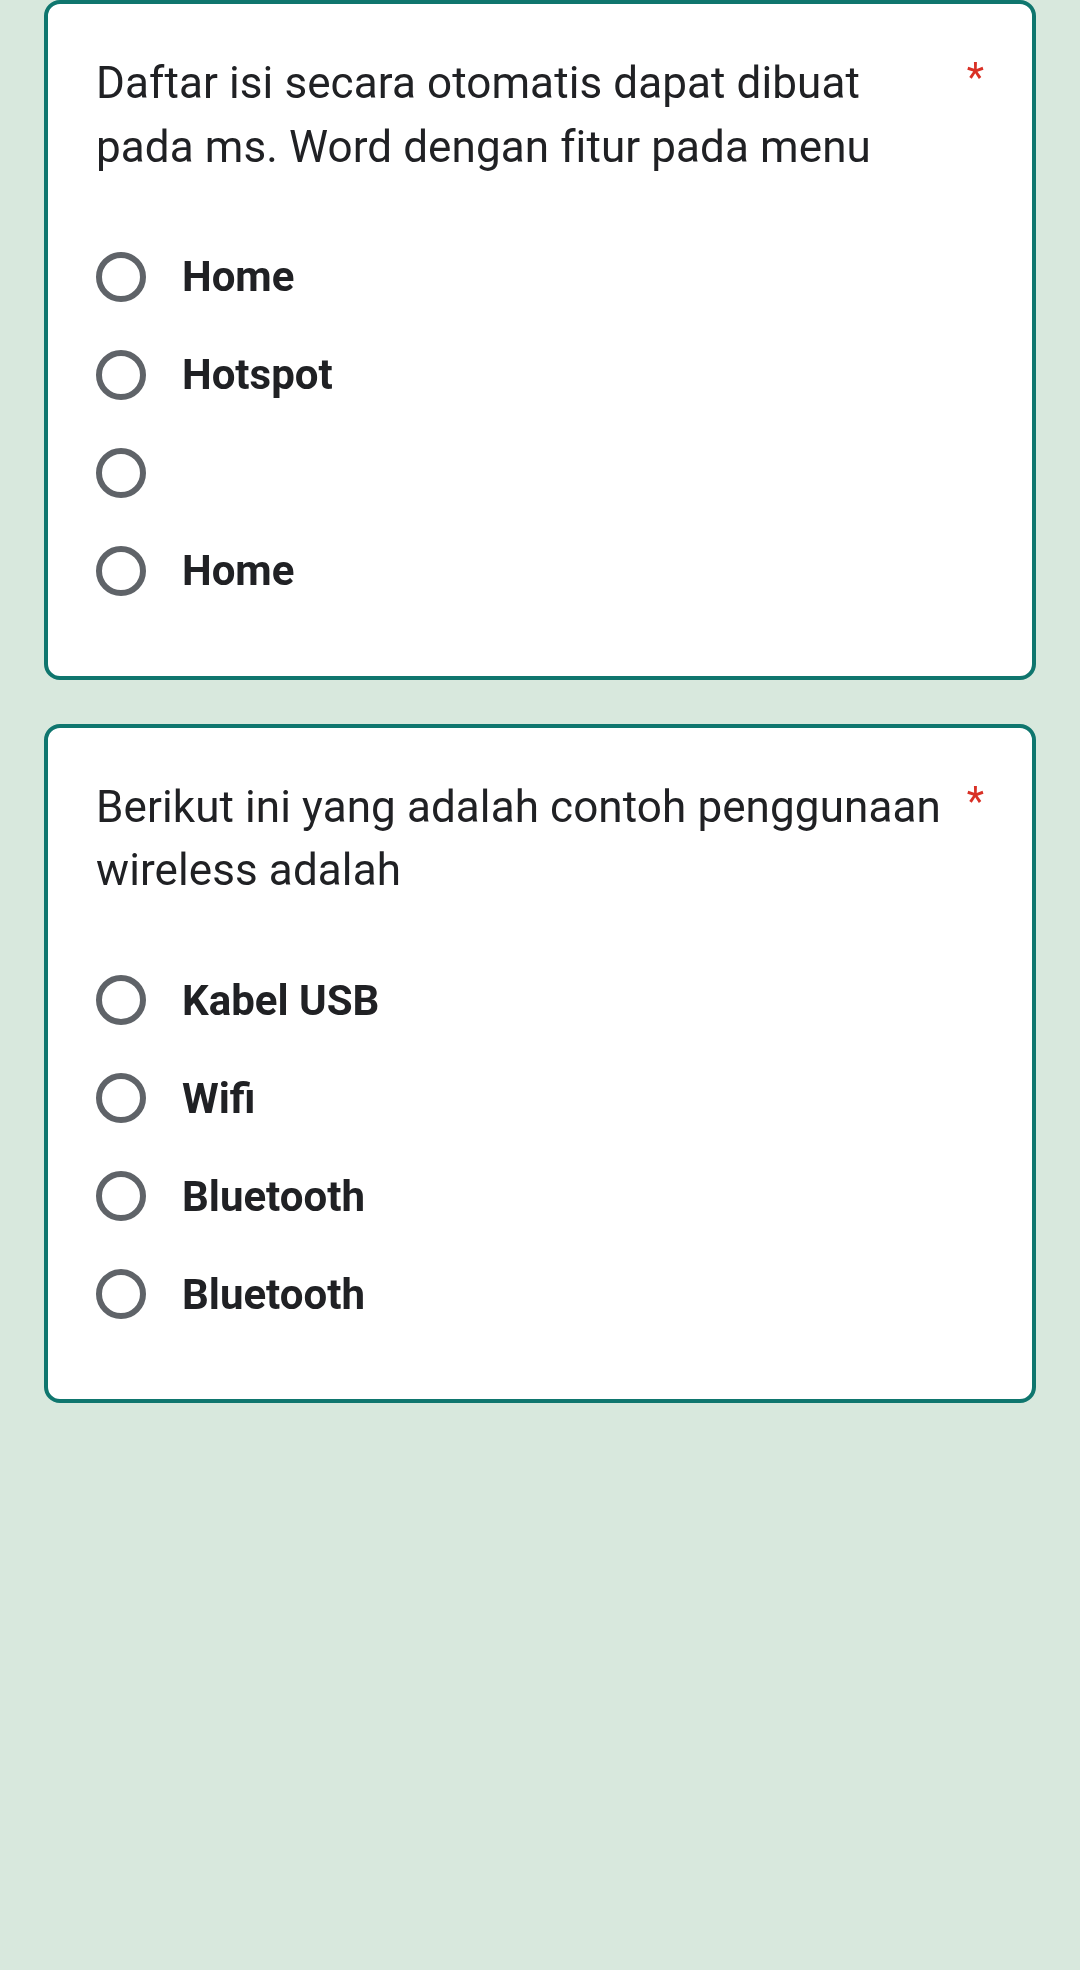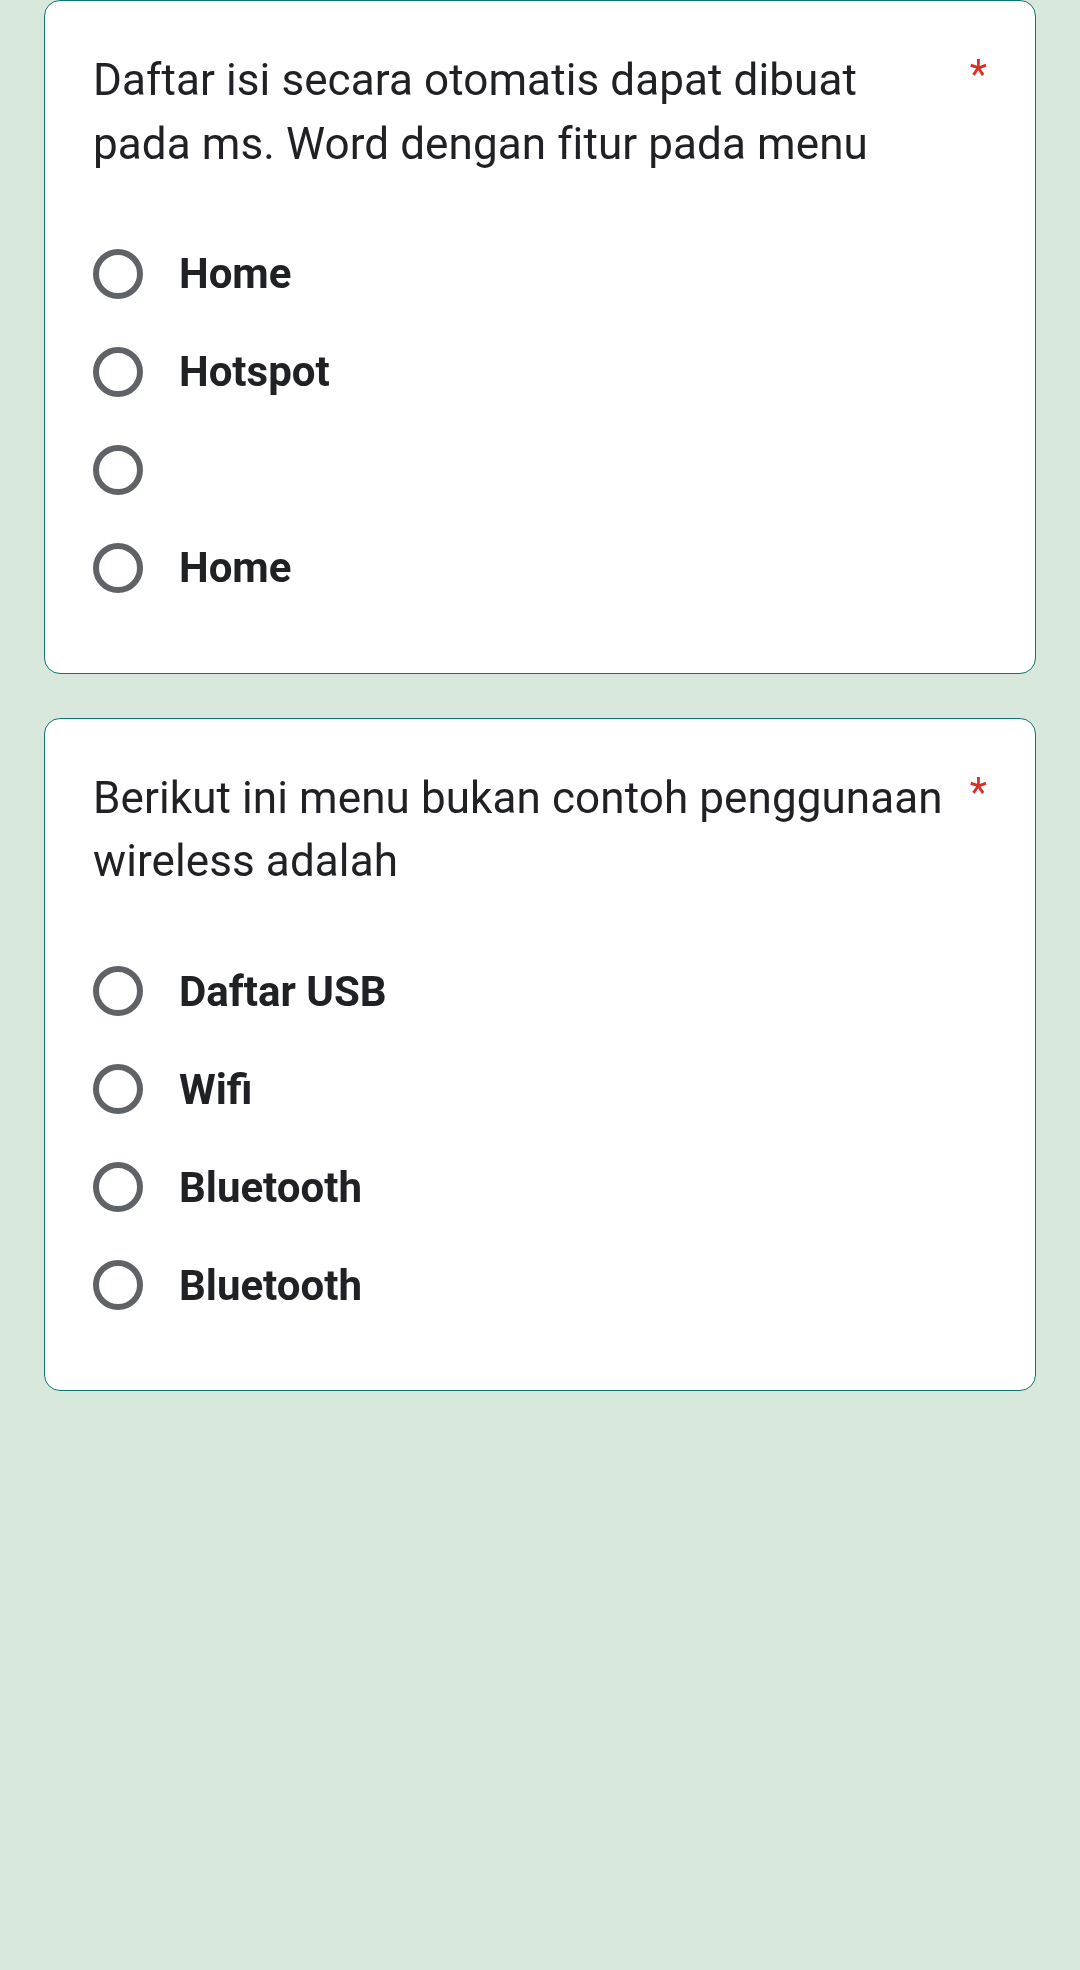--- a/index.html
+++ b/index.html
@@ -10,21 +10,21 @@
     body {
       font-family: 'Roboto', 'Google Sans', Arial, sans-serif;
       background-color: #d8e8dd;
       width: 1080px;
       min-height: 1970px;
       padding: 0 44px;
     }
     .card {
       background-color: #ffffff;
       border-radius: 16px;
-      border: 1px solid #0f766e;
+      border: 4px solid #0f766e;
       padding: 48px 48px 56px 48px;
       margin-bottom: 44px;
     }
     .question-header {
       display: flex;
       align-items: flex-start;
       margin-bottom: 48px;
     }
     .question-text {
       font-size: 44px;
@@ -81,26 +81,26 @@
     <div class="radio-circle"></div>
   </div>
   <div class="option">
     <div class="radio-circle"></div>
     <div class="option-label">Home</div>
   </div>
 </div>
 
 <div class="card">
   <div class="question-header">
-    <div class="question-text">Berikut ini menu bukan contoh penggunaan wireless adalah</div>
+    <div class="question-text">Berikut ini yang adalah contoh penggunaan wireless adalah</div>
     <div class="required-star">*</div>
   </div>
   <div class="option">
     <div class="radio-circle"></div>
-    <div class="option-label">Daftar USB</div>
+    <div class="option-label">Kabel USB</div>
   </div>
   <div class="option">
     <div class="radio-circle"></div>
     <div class="option-label">Wifi</div>
   </div>
   <div class="option">
     <div class="radio-circle"></div>
     <div class="option-label">Bluetooth</div>
   </div>
   <div class="option">

